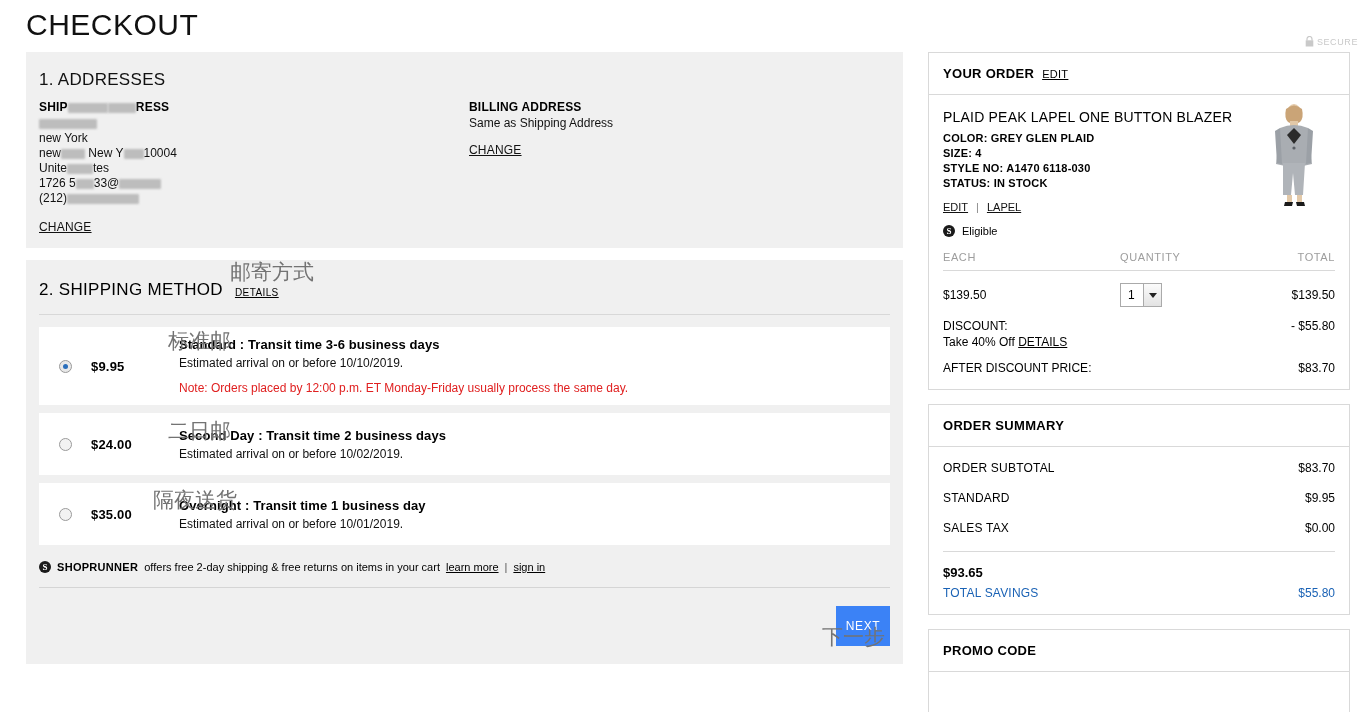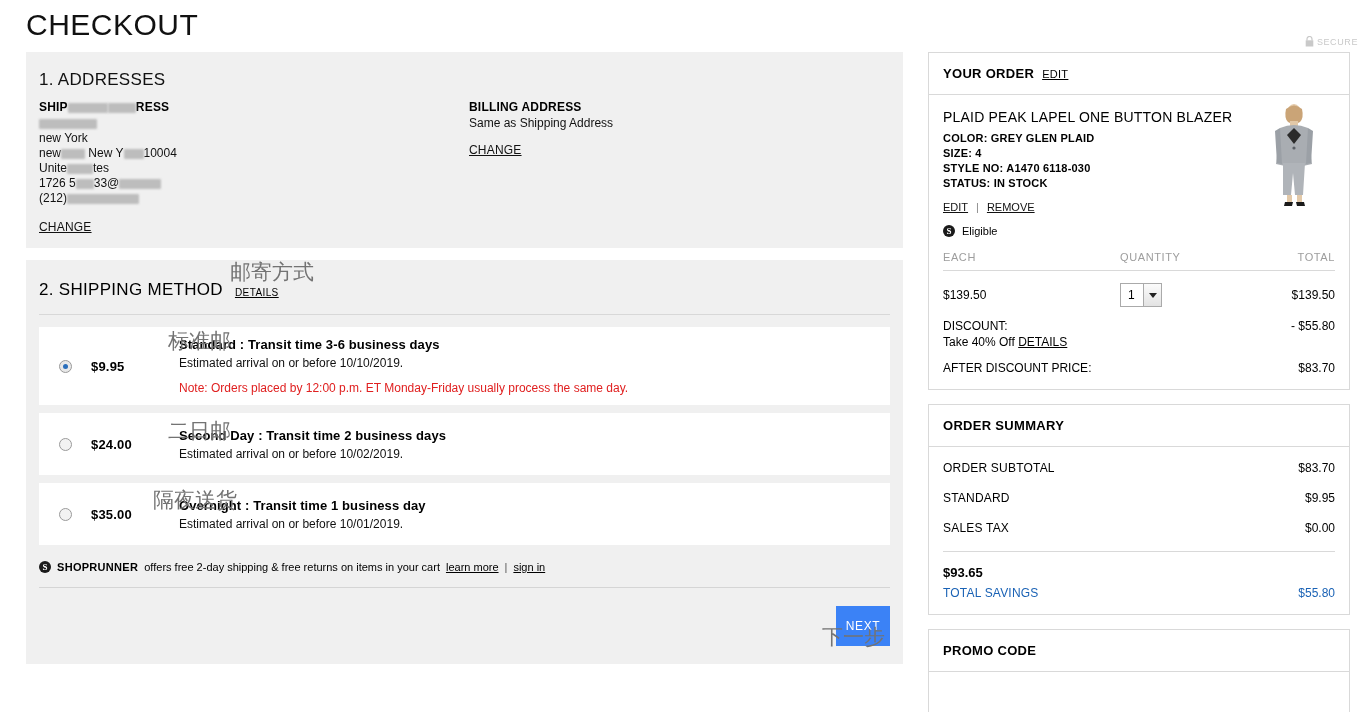--- a/index.html
+++ b/index.html
@@ -330,21 +330,21 @@
 
         <div class="prod-name">PLAID PEAK LAPEL ONE BUTTON BLAZER</div>
         <div class="prod-attr">COLOR: GREY GLEN PLAID</div>
         <div class="prod-attr">SIZE: 4</div>
         <div class="prod-attr">STYLE NO: A1470 6118-030</div>
         <div class="prod-attr">STATUS: IN STOCK</div>
 
         <div class="prod-links">
           <a>EDIT</a>
           <span class="pipe">|</span>
-          <a>REMOVE</a>
+          <a>LAPEL</a>
         </div>
 
         <div class="eligible-row">
           <span class="sr-logo">S</span>
           <span>Eligible</span>
         </div>
 
         <div class="price-table">
           <div class="pt-head">
             <span class="c1">EACH</span>

